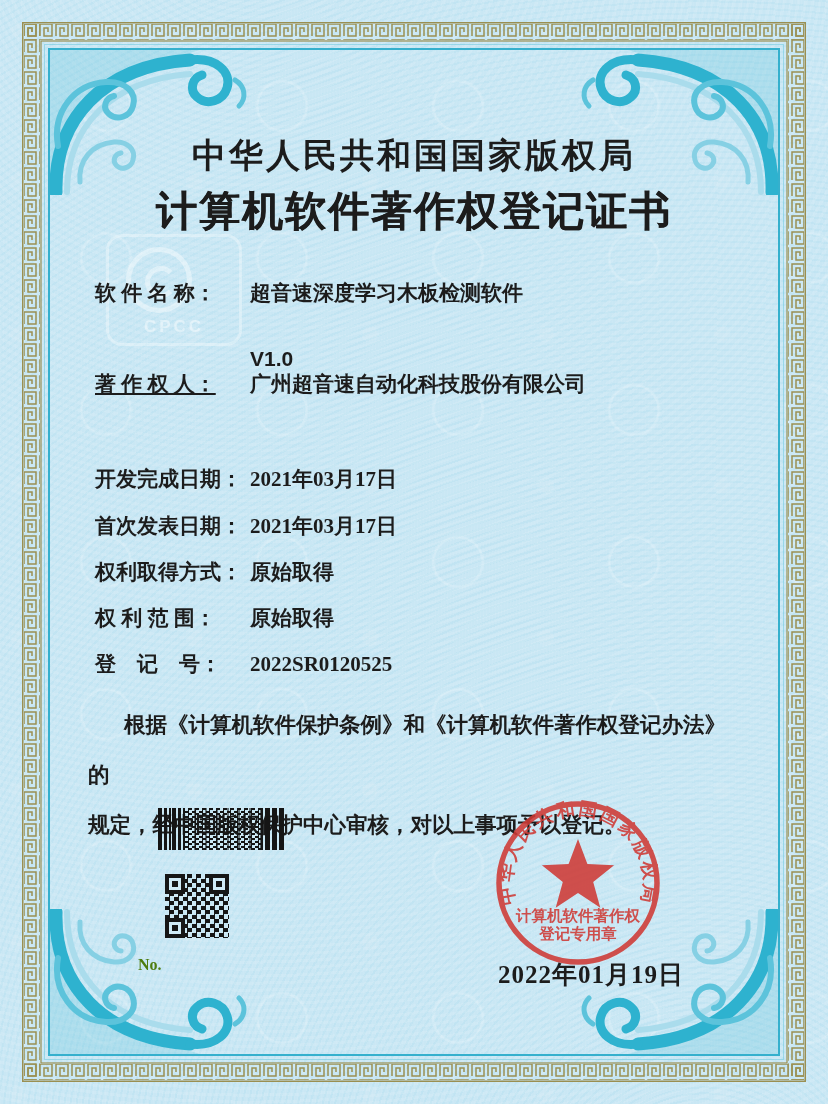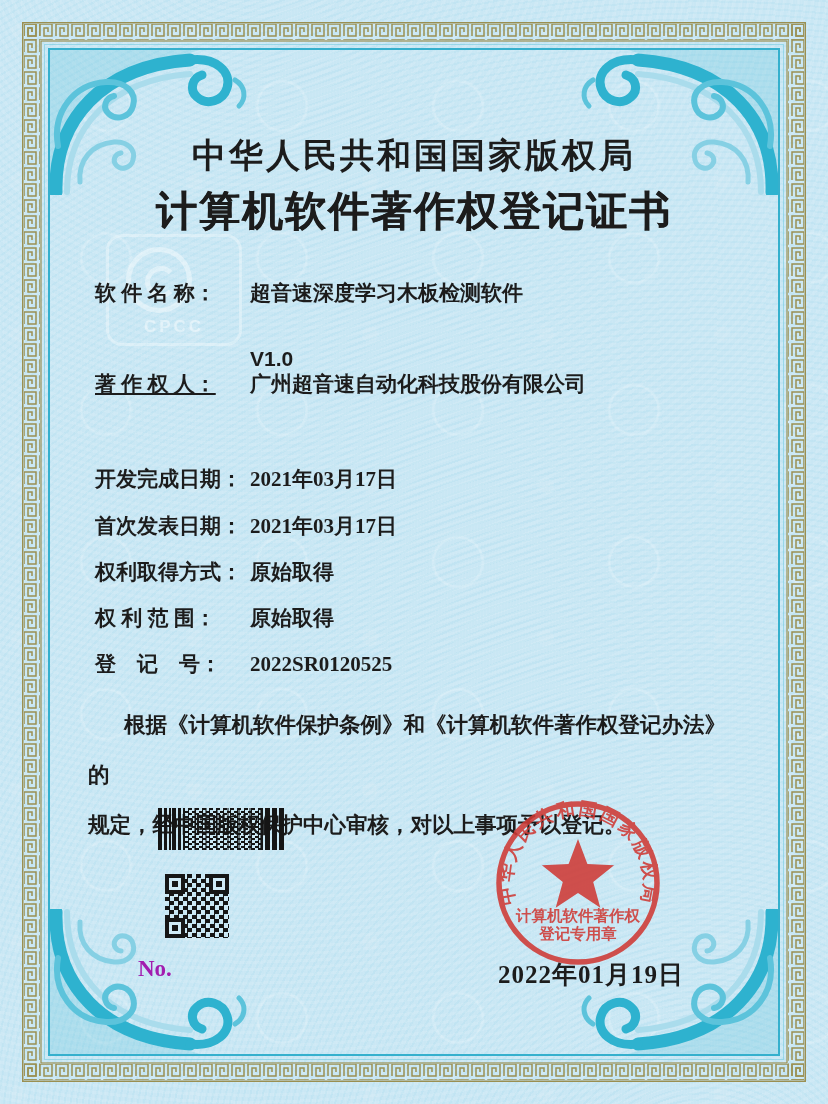--- a/index.html
+++ b/index.html
@@ -67,21 +67,21 @@
      background-size:7px 5px,100% 100%;}
   .bc-right{width:25px;background:repeating-linear-gradient(90deg,#151515 0 2px,transparent 2px 4px,#151515 4px 9px,transparent 9px 11px,#151515 11px 14px);}
   .qr{position:absolute;left:165px;top:874px;width:64px;height:64px;
     background:repeating-conic-gradient(#161616 0% 25%, transparent 0% 50%);
     background-size:9px 9px;}
   .qr .f{position:absolute;width:20px;height:20px;border:4px solid #161616;background:#cfeaf6;box-sizing:border-box;}
   .qr .f::after{content:"";position:absolute;left:3px;top:3px;width:6px;height:6px;background:#161616;}
   .qr .f.tl{left:0;top:0;} .qr .f.tr{right:0;top:0;} .qr .f.bl{left:0;bottom:0;}
   
   .serial{position:absolute;left:138px;top:956px;display:flex;align-items:baseline;gap:13px;}
-  .serial .no{font-size:23px;font-weight:700;color:#a21caf;}
+  .serial .no{font-size:16px;font-weight:700;color:#4d7c0f;}
   .serial .num{font-size:24px;letter-spacing:2px;color:#c87487;font-family:"DejaVu Sans Mono",monospace;}
   .seal{position:absolute;left:492px;top:797px;opacity:.88;}
   .seal text{font-family:"Liberation Sans",sans-serif;}
   .issue-date{position:absolute;left:498px;top:958px;font-size:25px;font-weight:700;letter-spacing:1px;}
 </style>
 </head>
 <body>
 
 <div class="cert">
 

